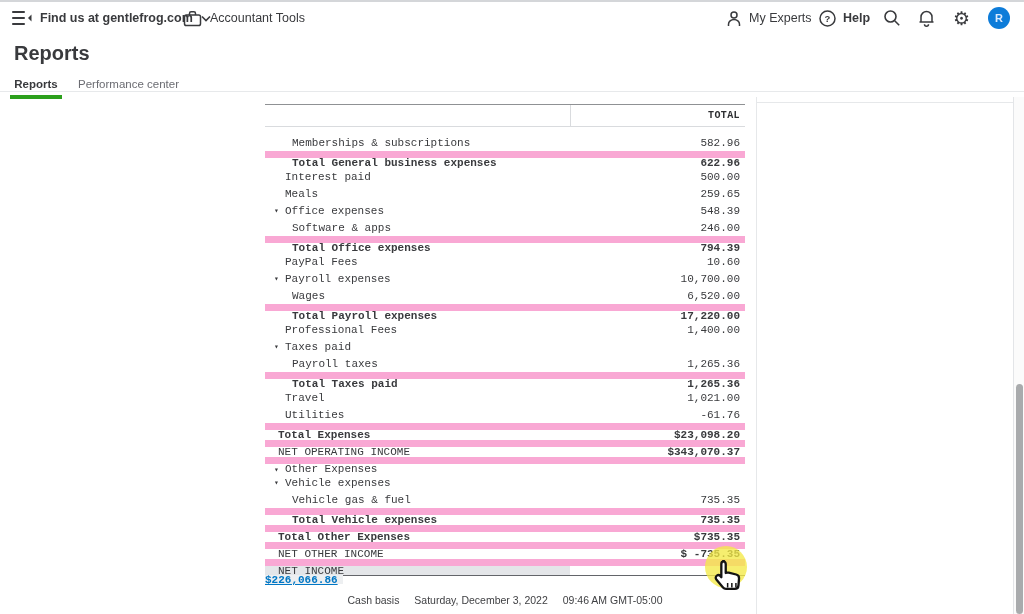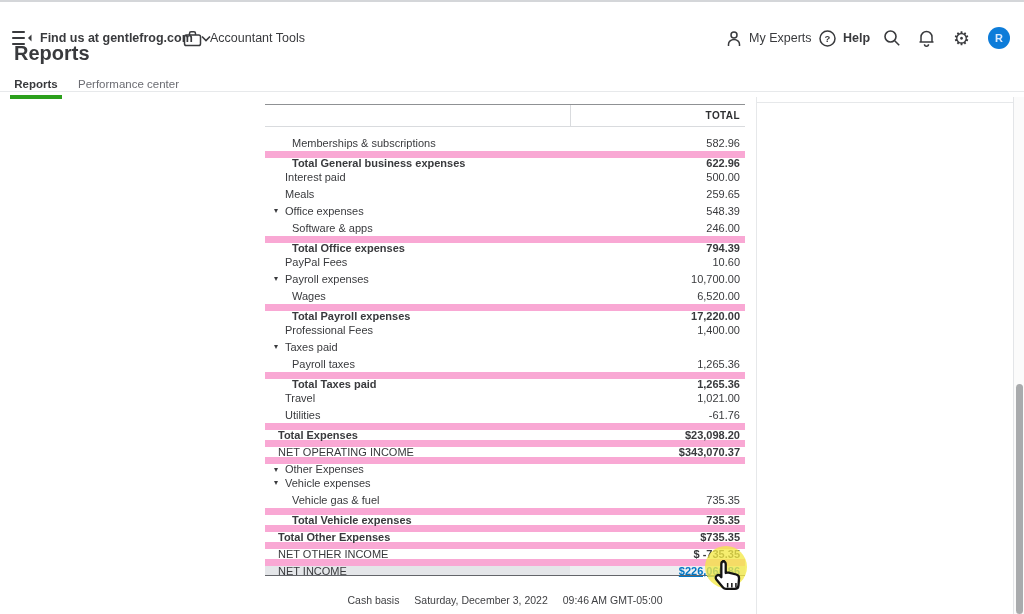--- a/index.html
+++ b/index.html
@@ -5,55 +5,55 @@
   * { margin:0; padding:0; box-sizing:border-box; }
   html,body { width:1024px; height:614px; overflow:hidden; }
   body {
     font-family:"Liberation Sans", sans-serif;
     background:#ffffff; color:#393A3D; position:relative;
   }
   
   .top-edge { position:absolute; left:0; top:0; width:1024px; height:2px; background:#D4D6D9; }
 
   
-  .topbar { position:absolute; left:0; top:2px; width:976px; height:32px; background:#fff;margin-top:20px; }
+  .topbar { position:absolute; left:0; top:2px; width:976px; height:32px; background:#fff; }
   .tb-item { position:absolute; top:0; height:32px; display:flex; align-items:center; cursor:pointer; }
   .tb-text { font-size:12.5px; color:#393A3D; }
   .tb-text.bold { font-weight:700; }
   .icon { display:inline-flex; align-items:center; justify-content:center; }
   .avatar { width:22px; height:22px; border-radius:50%; background:#0D7CD9; color:#DCEBFF;
             font-size:11px; font-weight:700; display:flex; align-items:center; justify-content:center; }
   .gear-glyph { font-size:19px; color:#3A3B3E; line-height:1; }
 
   
   .page-title { position:absolute; left:14px; top:42px; font-size:20px; font-weight:700; color:#393A3D; }
 
   
   .tabbar-line { position:absolute; left:0; top:91px; width:1024px; height:1px; background:#E7E9EB; }
   .tabs { position:absolute; left:10px; top:72px; display:flex; }
   .tab { font-size:11.5px; padding:6px 4px 5px 4px; margin-right:12px; color:#6B6C72; cursor:pointer; }
   .tab.active { color:#393A3D; font-weight:700; border-bottom:4px solid #2CA01C; min-width:52px; text-align:center; }
 
   
-  .report { position:absolute; left:265px; top:104px; width:480px; }
+  .report { position:absolute; left:265px; top:104px; width:480px;font-family:Liberation Mono, monospace; }
   .thead { height:23px; border-top:1px solid #8F9194; border-bottom:1px solid #D9DBDE;
            display:flex; align-items:center; justify-content:flex-end; padding-right:5px; position:relative; }
   .thead .col-sep { position:absolute; left:305px; top:0; bottom:0; width:1px; background:#D9DBDE; }
   .th-total { font-size:10px; font-weight:700; letter-spacing:.4px; color:#2E2F32; }
   .tbody { padding-top:7px; }
   .trow { height:17px; display:flex; align-items:flex-start; font-size:11px; }
   .trow.bt { border-top:7px solid #f9a8d4; }
   .trow .lab { width:305px; height:100%; display:flex; align-items:center; }
   .trow .val { flex:1; height:100%; display:flex; align-items:center; justify-content:flex-end; padding-right:5px; }
   .ind0 .lab { padding-left:13px; }
   .ind1 .lab { padding-left:20px; }
   .ind2 .lab { padding-left:27px; }
   .b { font-weight:700; }
   .arr { display:inline-block; width:11px; margin-left:-11px; font-size:8px; color:#393A3D; }
-  .trow.hl { border-bottom:1px solid #63656A; }
+  .trow.hl { border-bottom:1px solid #63656A;flex-direction:column; }
   .trow.hl .lab { background:#E4E6E9; }
   .trow.hl .val { background:#EDEFF1; }
   .val.link { color:#0077C5; font-weight:700; text-decoration:underline; cursor:pointer; }
 
   .report-footer { position:absolute; left:265px; top:594px; width:480px; text-align:center;
                    font-size:10.5px; color:#404144; }
   .report-footer span { margin:15px 6px; }
 
   
   .right-divider { position:absolute; left:756px; top:97px; width:1px; height:517px; background:#E6E8EA; }

